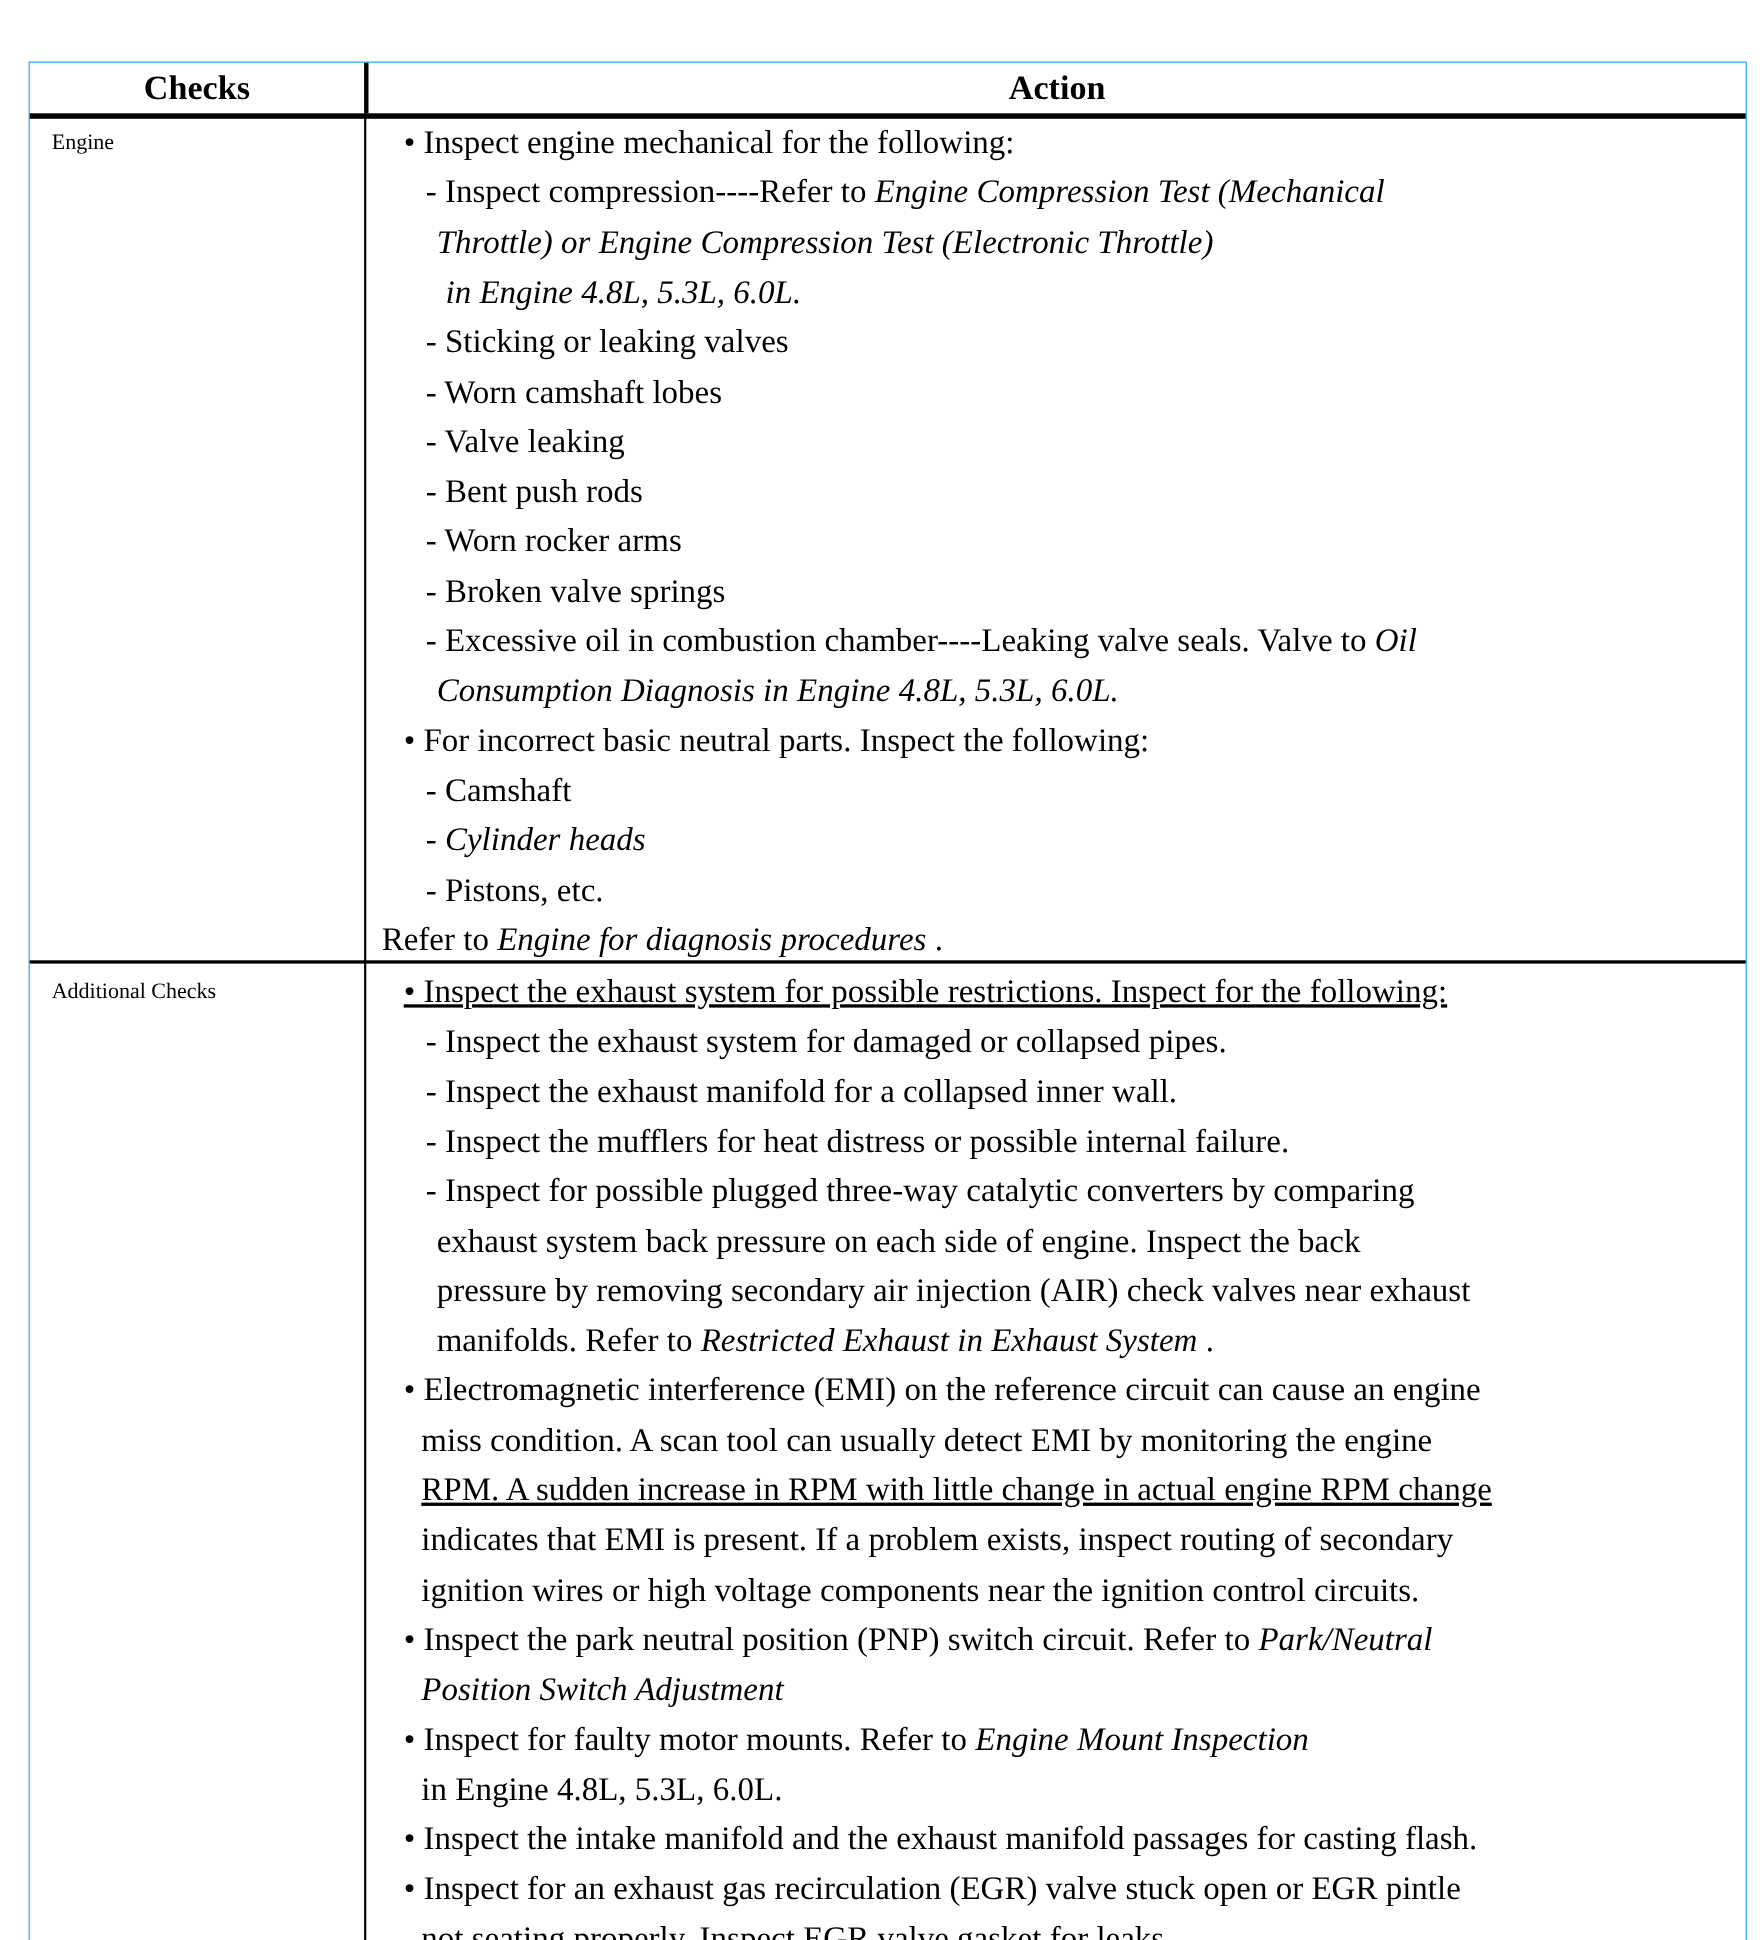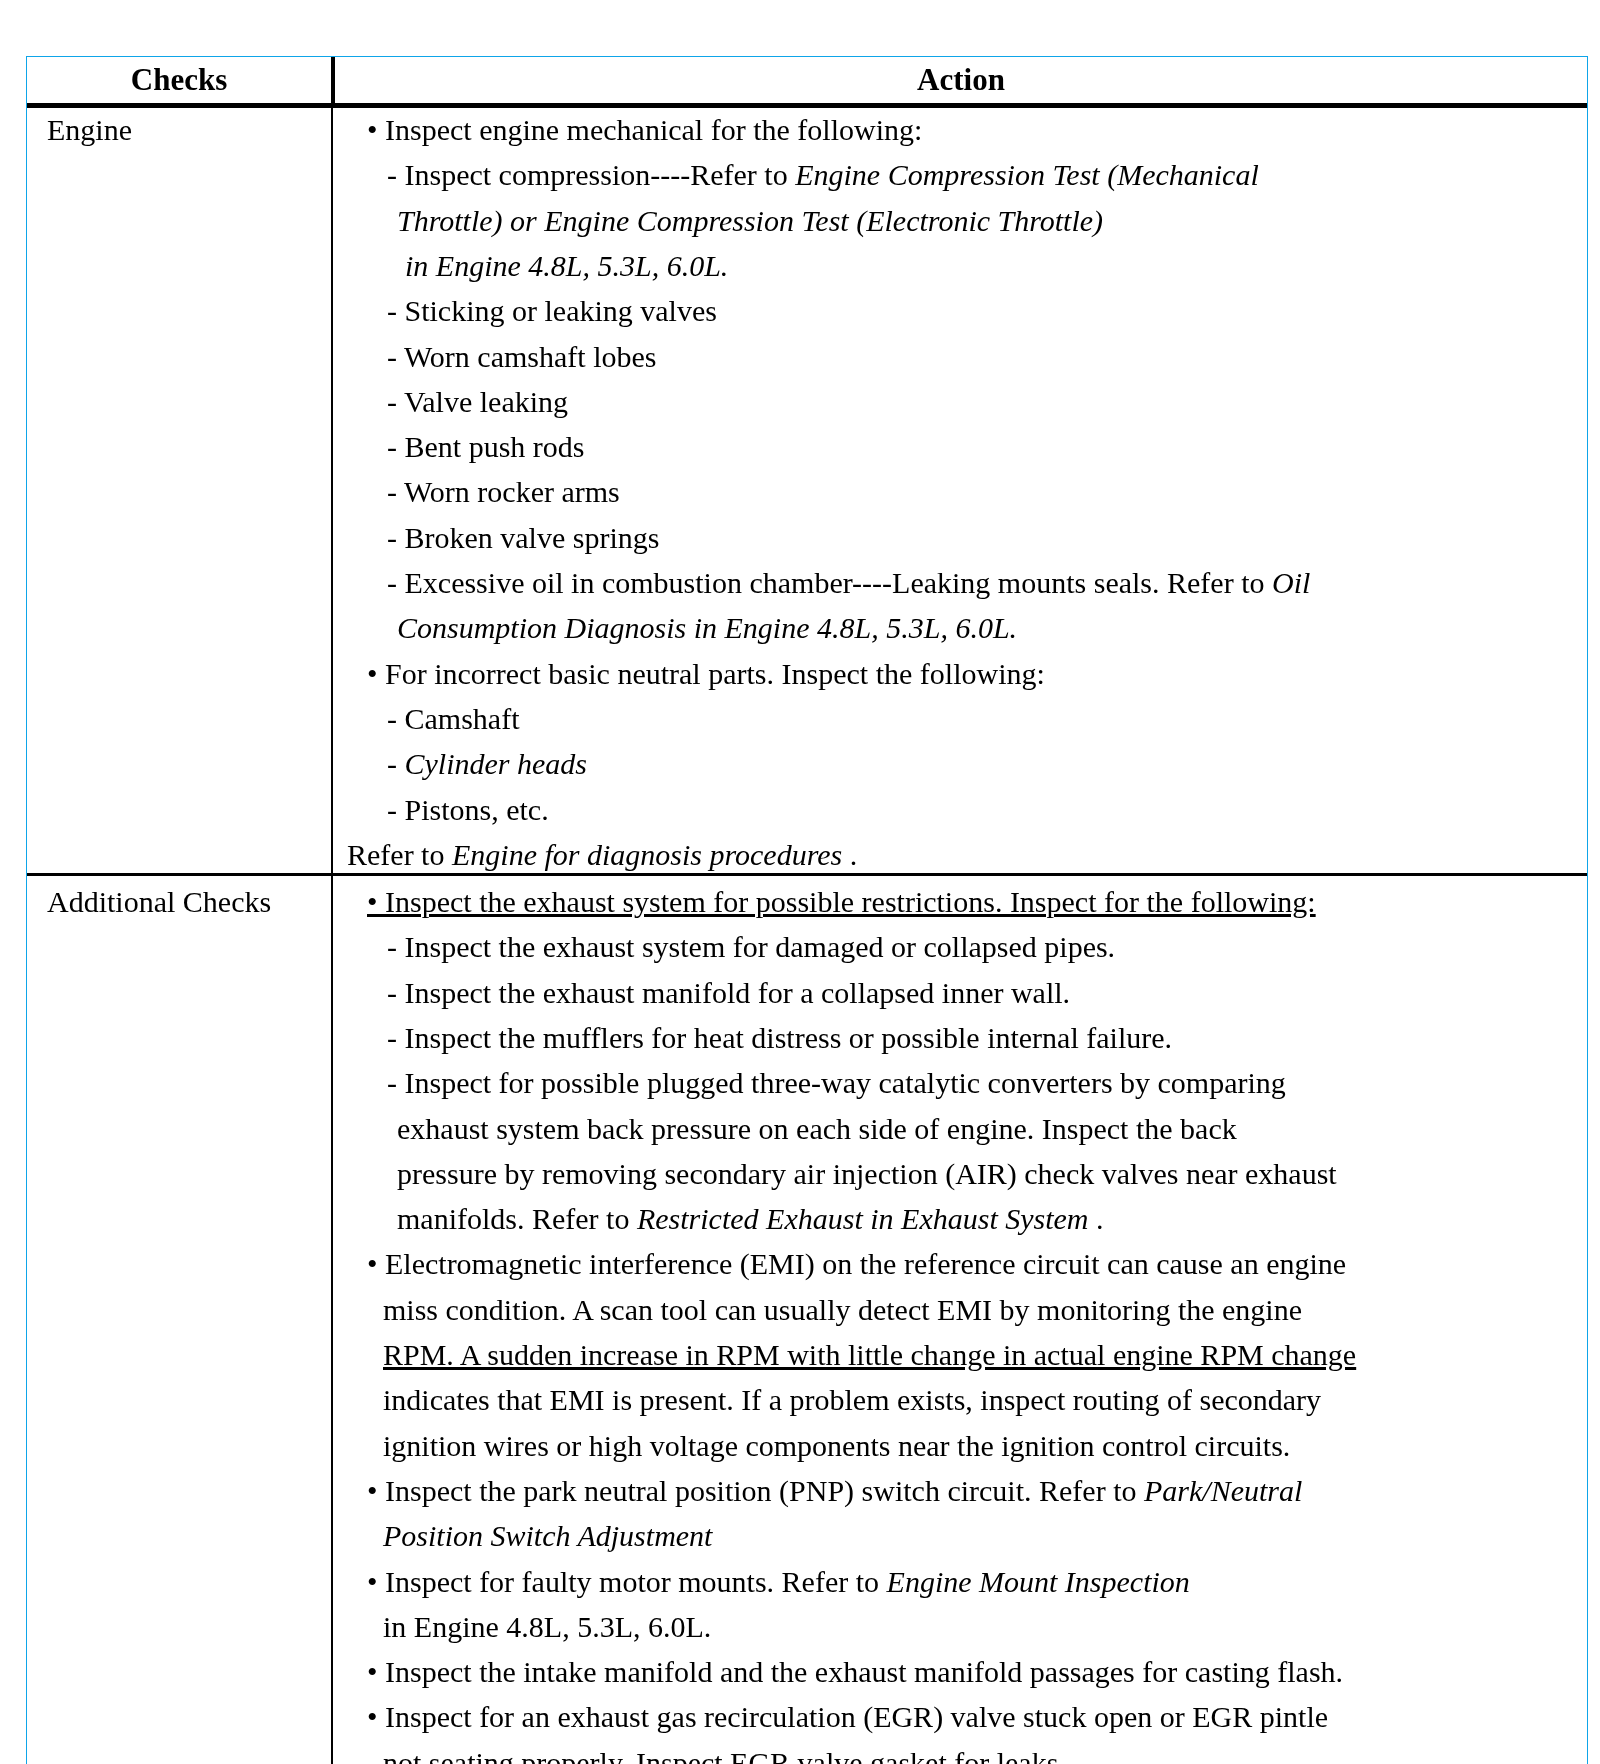--- a/index.html
+++ b/index.html
@@ -9,21 +9,21 @@
          border: 1px solid #0ea5e9; box-sizing: content-box; margin-top: 36px; }
   .hdr { position: absolute; left: 0; top: 0; width: 1560px; height: 46px;
          border-bottom: 5px solid #000; }
   .hdr-checks { position: absolute; left: 0; top: 0; width: 304px; height: 46px;
          text-align: center; font-weight: bold; font-size: 31px; line-height: 46px;
          border-right: 4px solid #000; }
   .hdr-action { position: absolute; left: 308px; top: 0; width: 1252px; height: 33px;
          text-align: center; font-weight: bold; font-size: 31px; line-height: 46px; }
   .vdiv { position: absolute; left: 304px; top: 46px; width: 2px; height: 1686px; background: #000; }
   .hdiv { position: absolute; left: 0; top: 816px; width: 1560px; height: 3px; background: #000; }
-  .checks-label { position: absolute; font-size: 30px; line-height: 45px; }
+  .checks-label { position: absolute; font-size: 20px; line-height: 45px; }
   .action-col { position: absolute; left: 310px; width: 1240px; font-size: 30px; }
   .line { position: absolute; white-space: nowrap; line-height: 45px; }
   .line i { font-style: italic; }
 </style>
 </head>
 <body>
 
 <div class="tbl">
   <div class="hdr">
     <div class="hdr-checks">Checks</div>
@@ -39,21 +39,21 @@
       <div class="line" style="left: 30px; top: 0px;"><span>•  Inspect engine mechanical for the following:</span></div>
       <div class="line" style="left: 50px; top: 45px;"><span>-  Inspect compression----Refer to </span><i>Engine Compression Test (Mechanical</i></div>
       <div class="line" style="left: 60px; top: 91px;"><i>Throttle)  or Engine Compression Test (Electronic Throttle)</i></div>
       <div class="line" style="left: 68px; top: 136px;"><i>in Engine  4.8L, 5.3L, 6.0L.</i></div>
       <div class="line" style="left: 50px; top: 181px;"><span>-  Sticking or leaking valves</span></div>
       <div class="line" style="left: 50px; top: 227px;"><span>-  Worn camshaft lobes</span></div>
       <div class="line" style="left: 50px; top: 272px;"><span>-  Valve leaking</span></div>
       <div class="line" style="left: 50px; top: 317px;"><span>-  Bent push rods</span></div>
       <div class="line" style="left: 50px; top: 362px;"><span>-  Worn rocker arms</span></div>
       <div class="line" style="left: 50px; top: 408px;"><span>-  Broken valve springs</span></div>
-      <div class="line" style="left: 50px; top: 453px;"><span>-  Excessive oil in combustion chamber----Leaking mounts seals. Refer to </span><i>Oil</i></div>
+      <div class="line" style="left: 50px; top: 453px;"><span>-  Excessive oil in combustion chamber----Leaking valve seals. Valve to </span><i>Oil</i></div>
       <div class="line" style="left: 60px; top: 498px;"><i>Consumption Diagnosis  in Engine  4.8L, 5.3L, 6.0L.</i></div>
       <div class="line" style="left: 30px; top: 544px;"><span>•  For incorrect basic neutral parts. Inspect the following:</span></div>
       <div class="line" style="left: 50px; top: 589px;"><span>-  Camshaft</span></div>
       <div class="line" style="left: 50px; top: 634px; font-style: italic;"><span>-  Cylinder heads</span></div>
       <div class="line" style="left: 50px; top: 680px;"><span>-  Pistons, etc.</span></div>
       <div class="line" style="left: 10px; top: 725px;"><span>Refer to </span><i>Engine for diagnosis procedures</i><span> .</span></div>
     </div>
   <div class="action-col" id="action-additional" style="top:822px;">
       <div class="line" style="left: 30px; top: 0px; text-decoration: underline;"><span>•  Inspect the exhaust system for possible restrictions. Inspect for the following:</span></div>
       <div class="line" style="left: 50px; top: 45px;"><span>-  Inspect the exhaust system for damaged or collapsed pipes.</span></div>

